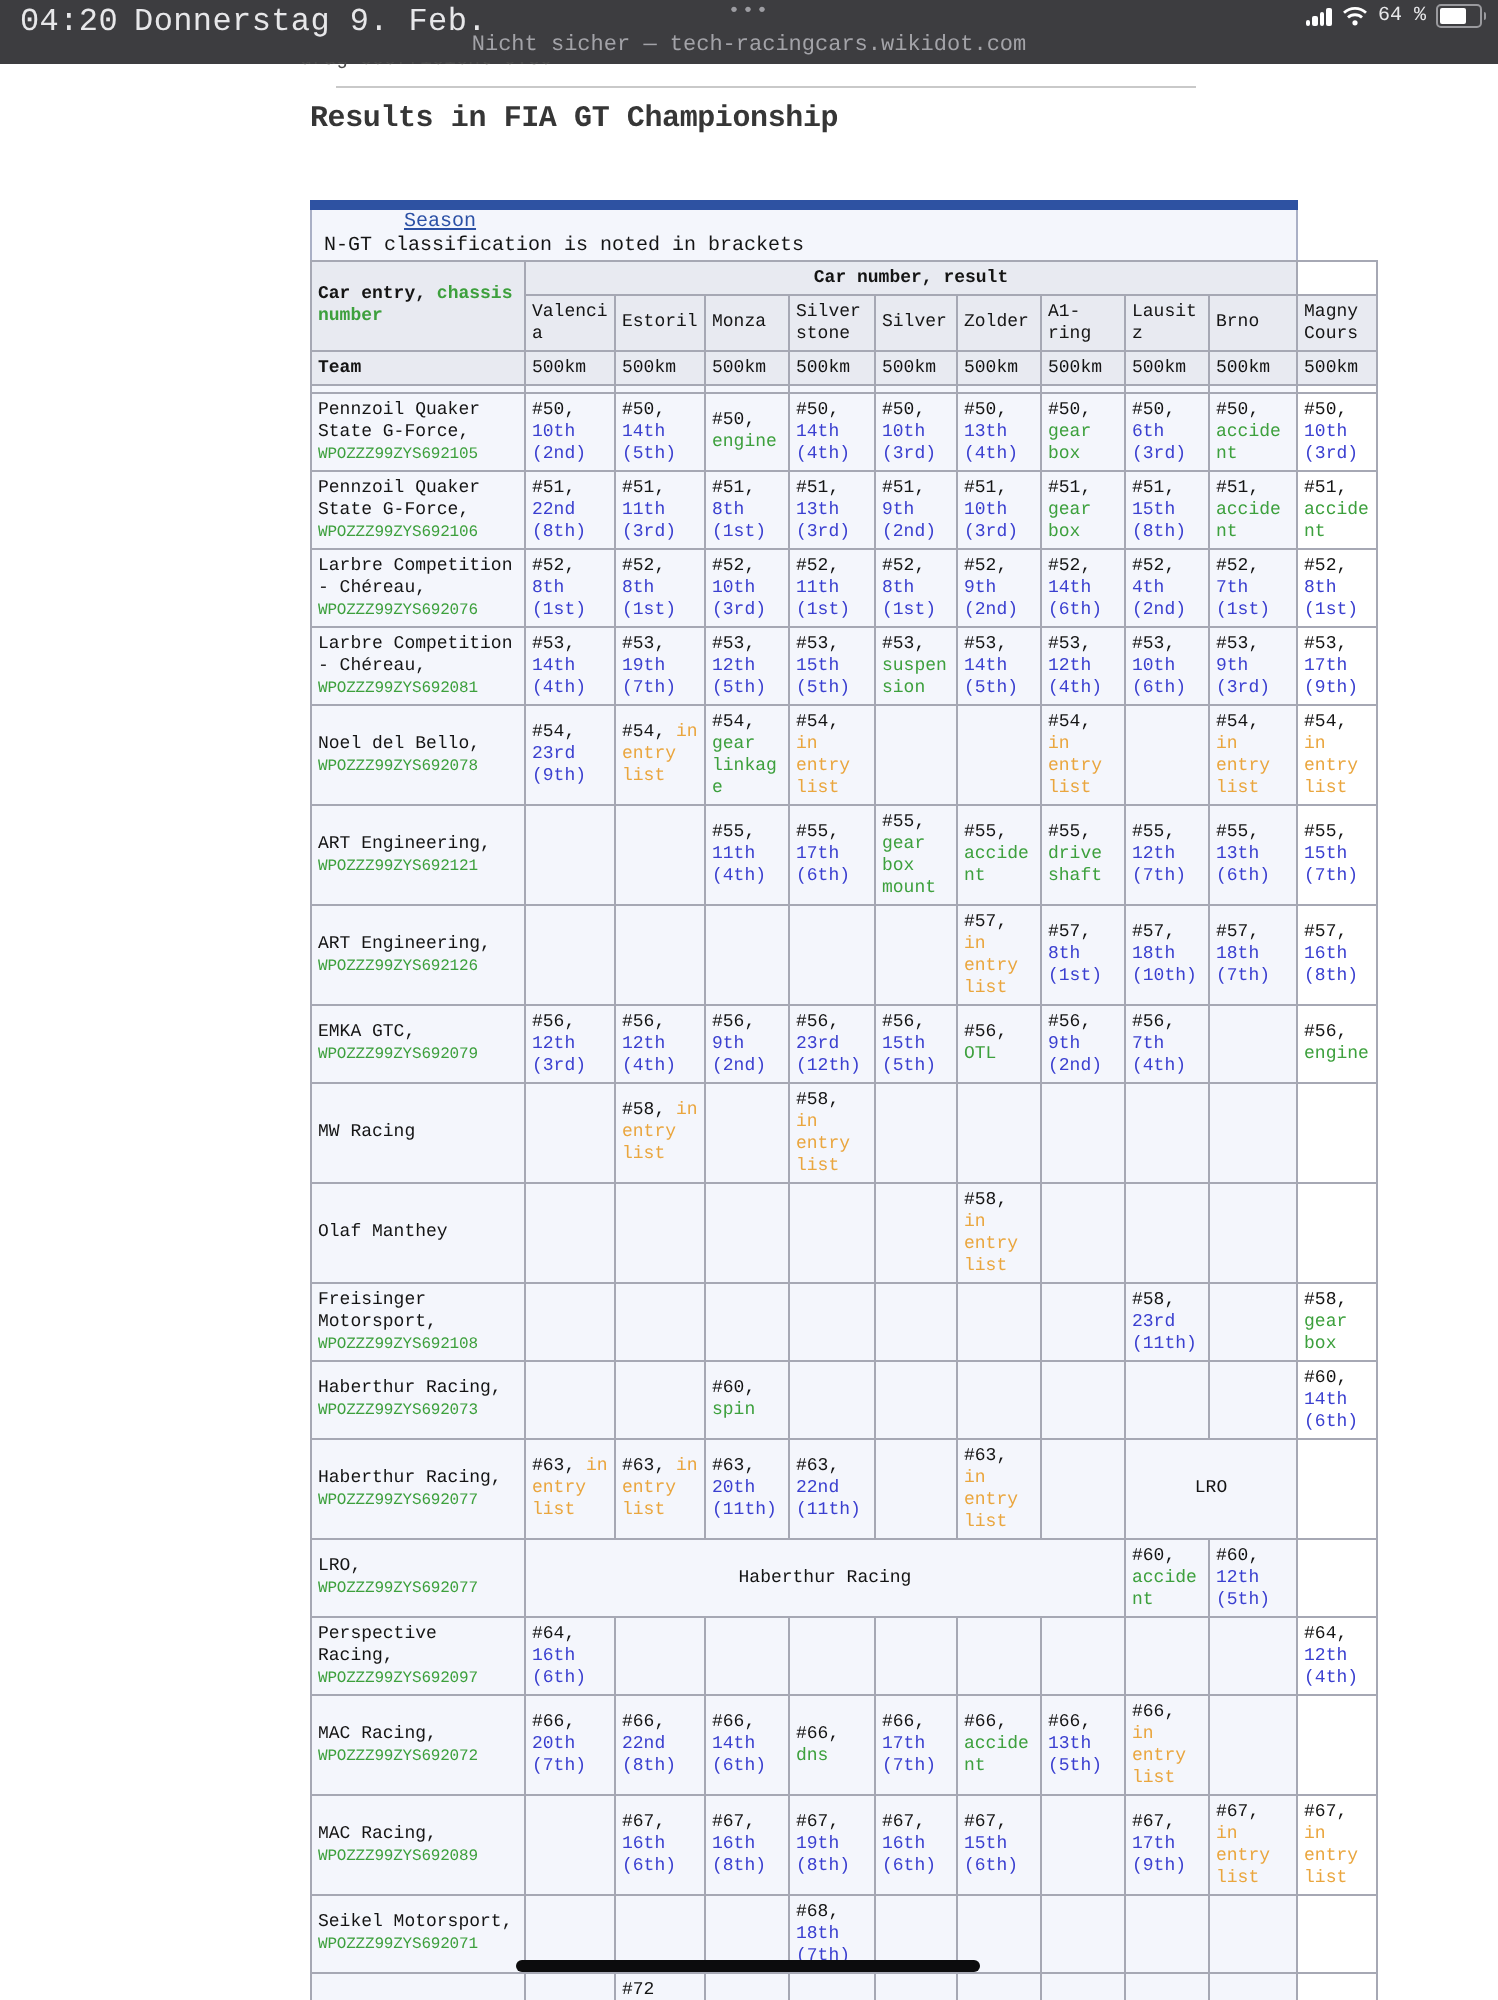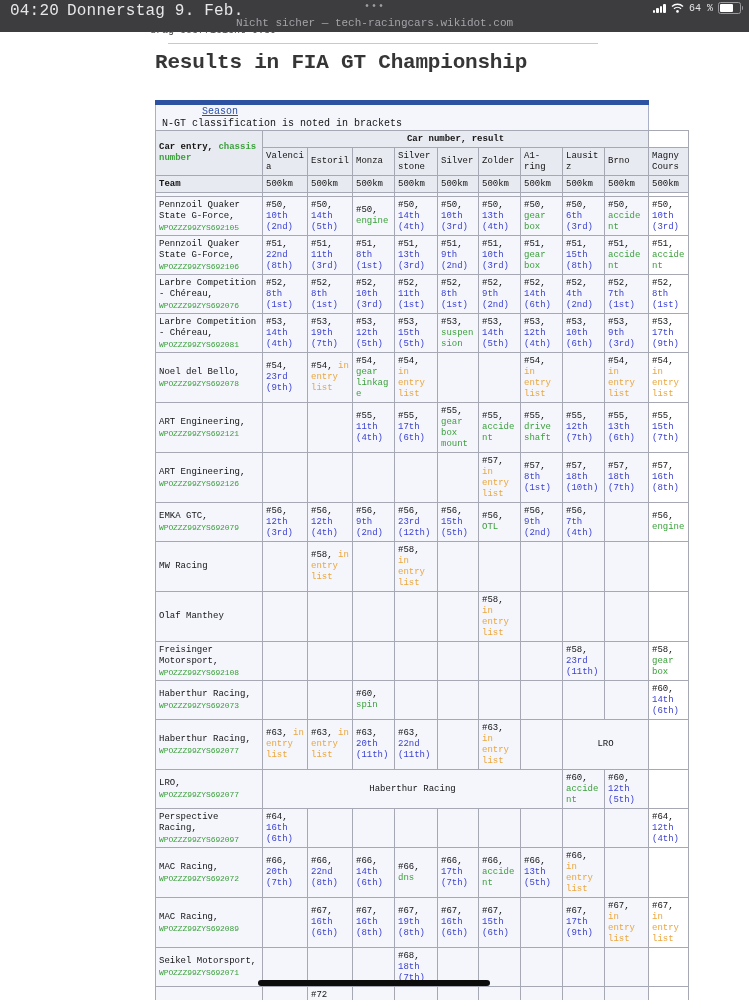--- a/index.html
+++ b/index.html
@@ -13,21 +13,21 @@
   .sig{display:flex;align-items:flex-end;gap:1px;height:10px;}
   .sig i{display:block;width:2.5px;background:#fff;border-radius:1px;}
   .batt{position:relative;width:21px;height:10px;border:1px solid #9a9a9e;border-radius:2.5px;}
   .batt .fill{position:absolute;left:1px;top:1px;bottom:1px;width:62%;background:#fff;border-radius:1px;}
   .batt .nub{position:absolute;right:-3px;top:2.5px;width:1.5px;height:4px;background:#9a9a9e;border-radius:0 1px 1px 0;}
   .urlline{position:absolute;left:0;right:0;top:17px;text-align:center;font-size:11px;color:#a3a3a8;}
   
   .clipwrap{position:absolute;left:150px;top:31px;height:7px;width:200px;overflow:hidden;color:#4a4a4a;}
   .clipwrap span{display:block;margin-top:-6px;font-size:10px;}
   .toprule{position:absolute;left:168px;top:43px;width:430px;height:1px;background:#c9c9c9;}
-  .pagehead{position:absolute;left:155px;top:51px;font-size:21px;font-weight:bold;color:#363636;letter-spacing:-.2px;}
+  .pagehead{position:absolute;left:155px;top:51px;font-size:15px;font-weight:bold;color:#363636;letter-spacing:-.2px;}
   
   .tabs{position:absolute;left:155px;top:81px;display:flex;gap:3px;align-items:flex-end;}
   .tab{font-size:10px;color:#222;background:linear-gradient(#fafafa,#dcdcdc);border:1px solid #9a9a9a;border-bottom:none;
        border-radius:4px 4px 0 0;padding:3px 8px 4px 8px;cursor:pointer;}
   .tab.active{background:#2e52a2;border-color:#2e52a2;color:#fff;}
   .tabbar{position:absolute;left:155px;top:100px;width:494px;height:5px;background:#2e52a2;}
   
   .panel{position:absolute;left:155px;top:105px;width:494px;height:895px;background:#f4f6fc;
          border-left:1px solid #aab0c6;border-right:1px solid #aab0c6;box-sizing:border-box;}
   .season{position:absolute;left:162px;top:106px;font-size:10px;color:#2b50a5;text-decoration:underline;cursor:pointer;margin-left:40px;}

